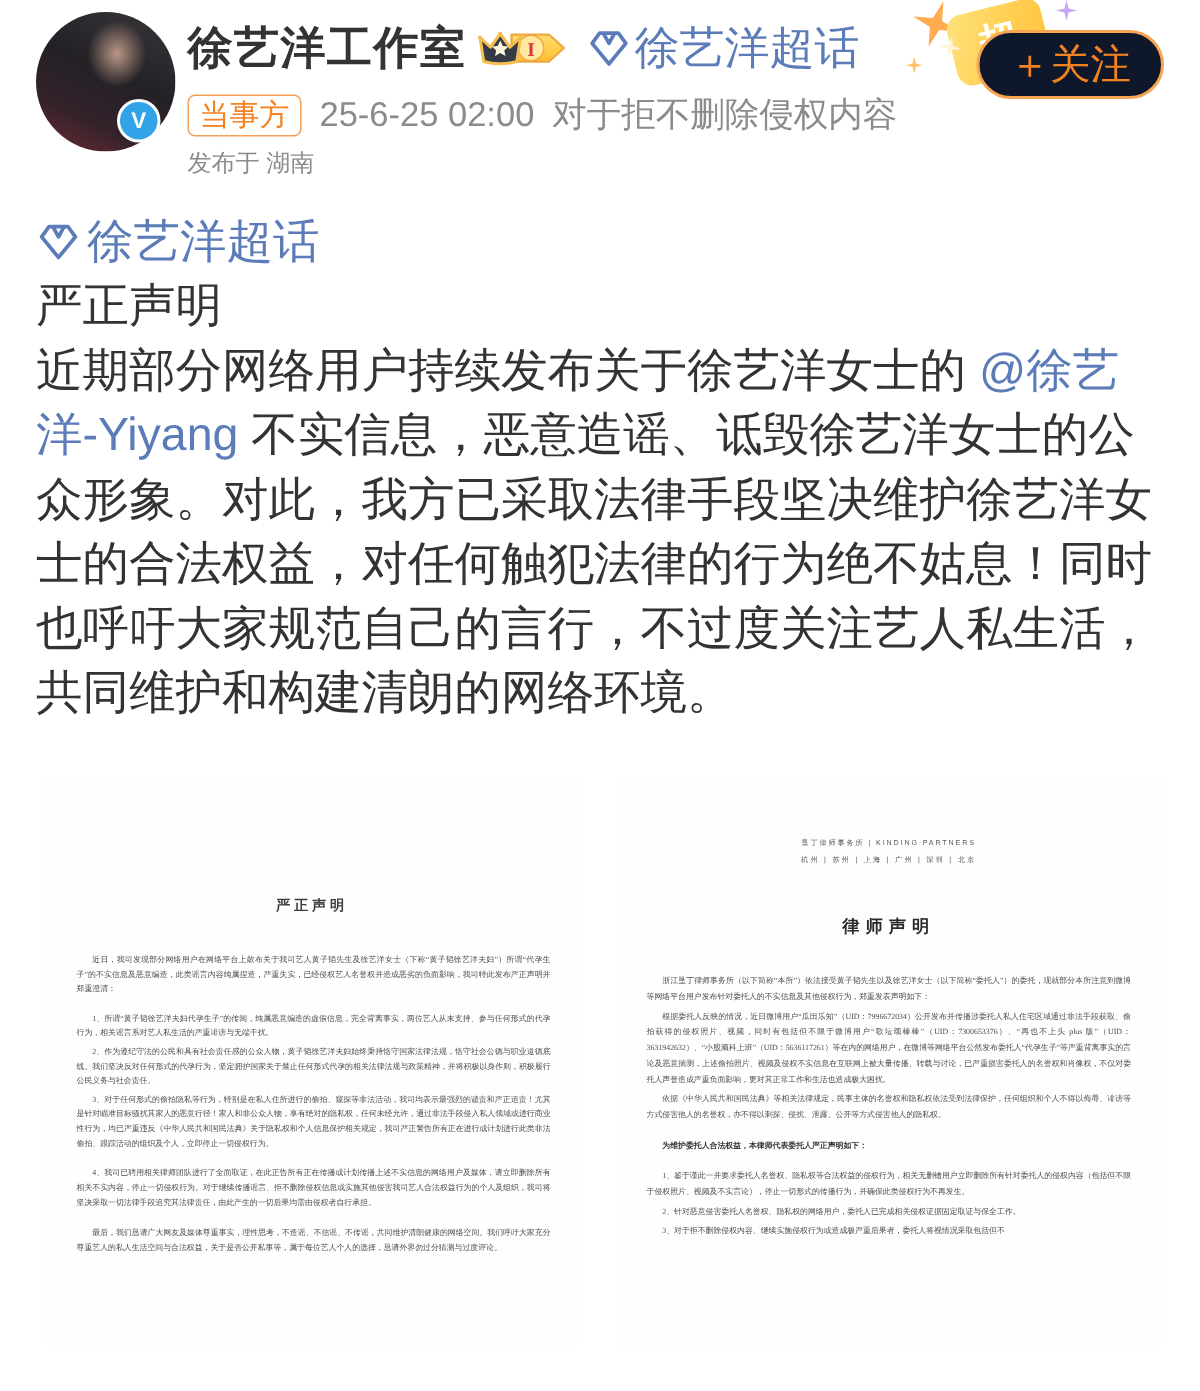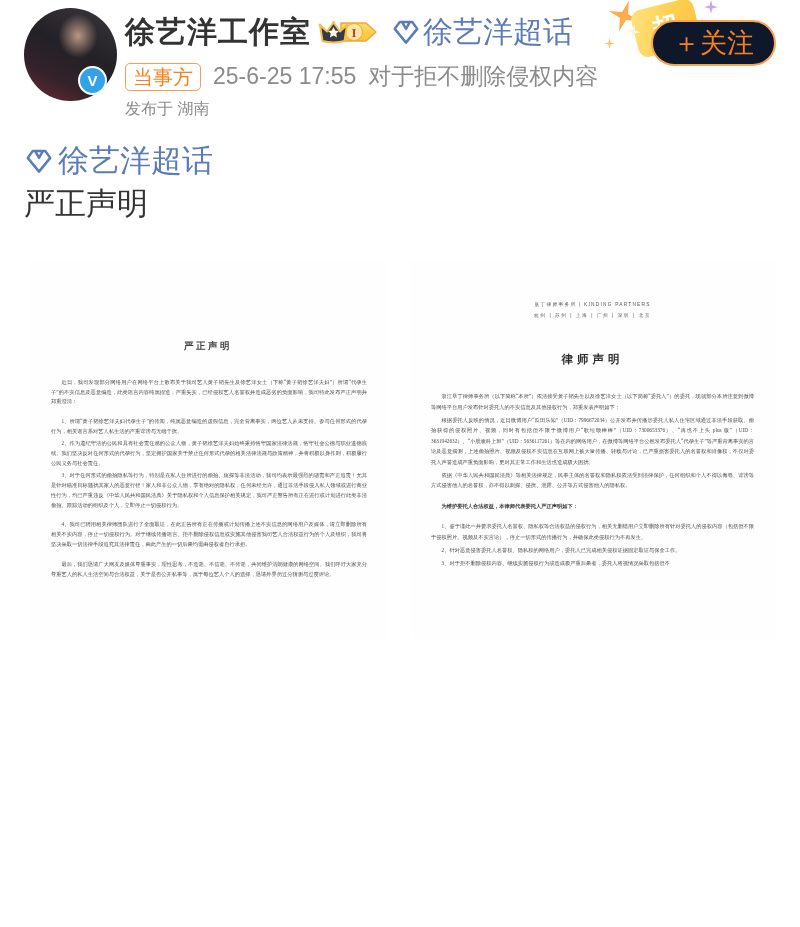--- a/index.html
+++ b/index.html
@@ -107,21 +107,21 @@
             <circle cx="30" cy="9" r="1.4" fill="#f5bd4e"></circle>
         </svg>
         <svg class="gem-icon" viewBox="0 0 24 24" fill="none" stroke="currentColor" stroke-width="2" stroke-linejoin="round">
           <path d="M7 4 L17 4 L21 9.5 L12 20.5 L3 9.5 Z"></path>
           <path d="M9.2 4.5 L12 9.5 L14.8 4.5"></path>
         </svg>
         <a class="supertopic-link" href="#">徐艺洋超话</a>
       </div>
       <div class="meta-row">
         <span class="party-badge">当事方</span>
-        <span class="timestamp">25-6-25 17:55</span>
+        <span class="timestamp">25-6-25 02:00</span>
         <span class="source-label">对于拒不删除侵权内容</span>
       </div>
       <div class="location-row">发布于 湖南</div>
     </div>
 
     <div class="follow-cluster">
       <div class="star4 star-big">
           <div class="star-shape"></div>
         </div>
       <div class="star4 star-white">
@@ -143,20 +143,21 @@
   <section class="post-content">
     <div class="topic-line">
       <svg class="gem-icon" viewBox="0 0 24 24" fill="none" stroke="currentColor" stroke-width="2" stroke-linejoin="round">
         <path d="M7 4 L17 4 L21 9.5 L12 20.5 L3 9.5 Z"></path>
         <path d="M9.2 4.5 L12 9.5 L14.8 4.5"></path>
       </svg>
       <a href="#">徐艺洋超话</a>
     </div>
     <div class="post-text">
       <div>严正声明</div>
+      <div><span>近期部分网络用户持续发布关于徐艺洋女士的 </span><span class="seg-link">@徐艺洋-Yiyang</span><span> 不实信息，恶意造谣、诋毁徐艺洋女士的公众形象。对此，我方已采取法律手段坚决维护徐艺洋女士的合法权益，对任何触犯法律的行为绝不姑息！同时也呼吁大家规范自己的言行，不过度关注艺人私生活，共同维护和构建清朗的网络环境。</span></div>
     </div>
   </section>
 
   <section class="attachments">
     <figure class="doc doc-left">
       <div class="doc-inner">
         <h3 class="doc-title-left">严正声明</h3>
         <div class="doc-body-left">
             <p>近日，我司发现部分网络用户在网络平台上散布关于我司艺人黄子韬先生及徐艺洋女士（下称“黄子韬徐艺洋夫妇”）所谓“代孕生子”的不实信息及恶意编造，此类谣言内容纯属捏造，严重失实，已经侵权艺人名誉权并造成恶劣的负面影响，我司特此发布严正声明并郑重澄清：</p>
             <p class="gap">1、所谓“黄子韬徐艺洋夫妇代孕生子”的传闻，纯属恶意编造的虚假信息，完全背离事实，两位艺人从未支持、参与任何形式的代孕行为，相关谣言系对艺人私生活的严重诽谤与无端干扰。</p>

